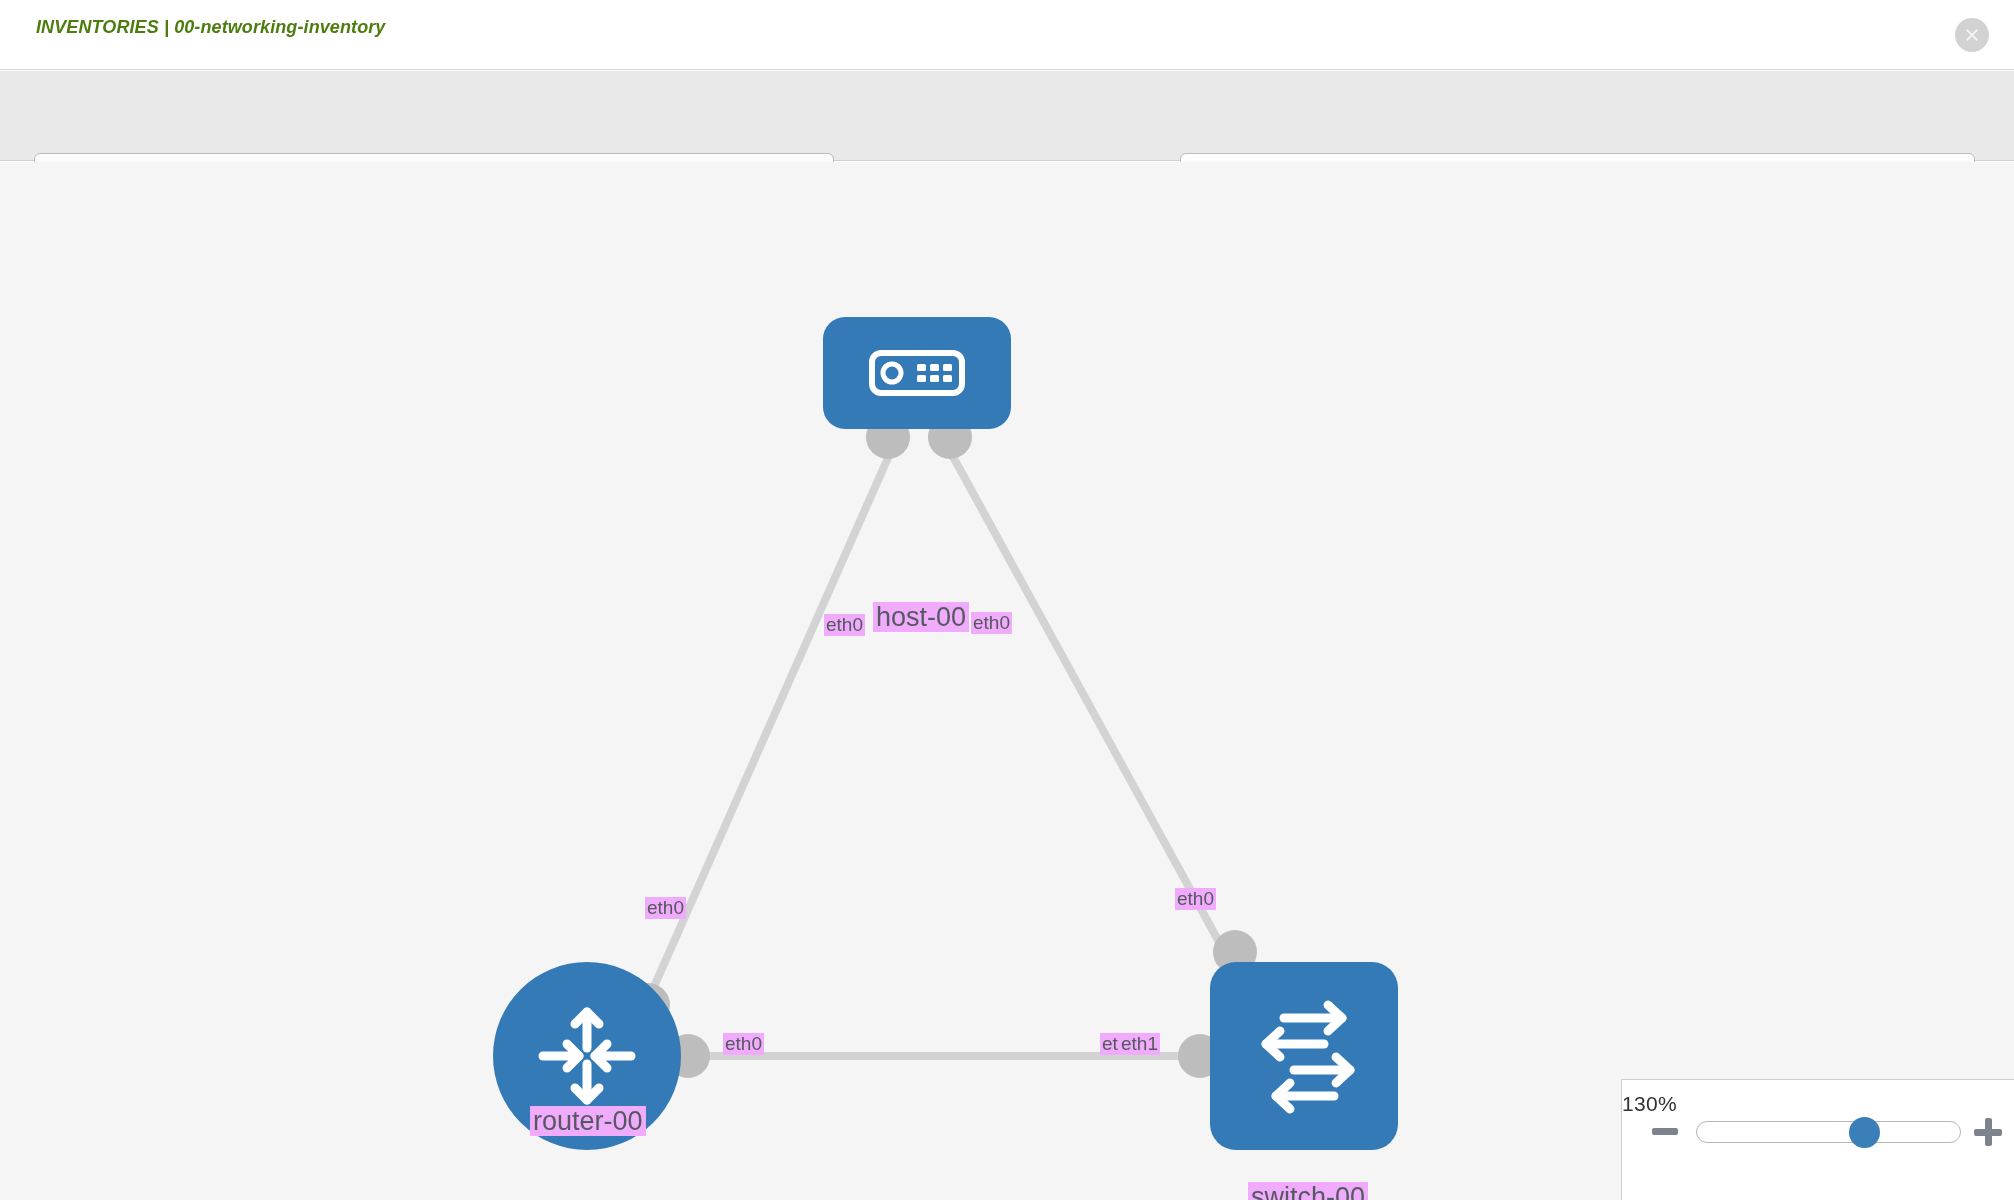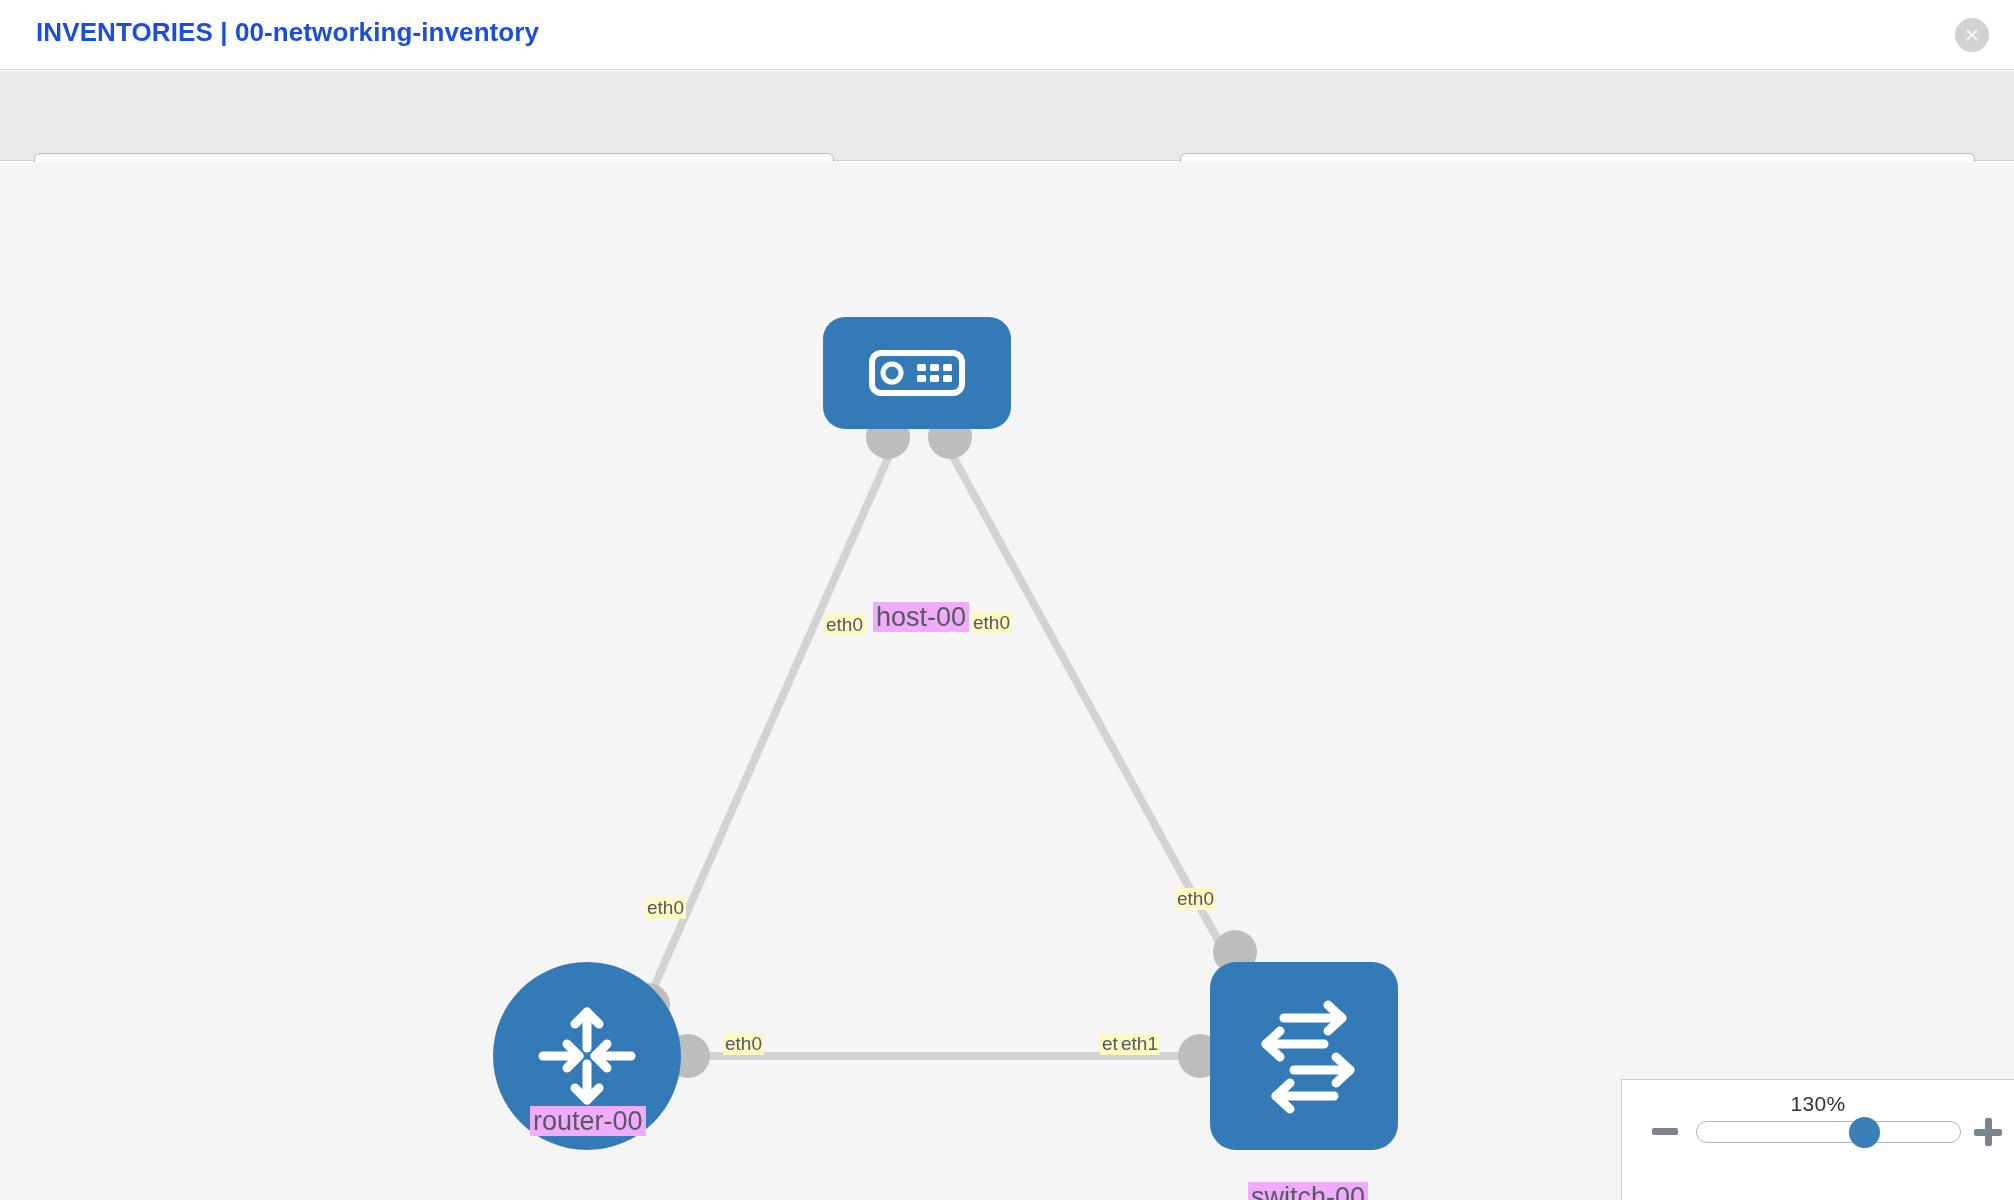--- a/index.html
+++ b/index.html
@@ -25,25 +25,26 @@
     left: 0; top: 0;
     width: 2014px;
     height: 70px;
     background: #ffffff;
     border-bottom: 1px solid #d7d7d7;
   }
   .header-title {
     position: absolute;
     left: 36px;
     top: 17px;
-    font-size: 26px;
+    font-size: 18px;
     font-weight: bold;
-    color: #1d4ed8;
+    color: #4d7c0f;
     letter-spacing: 0.1px;
     white-space: nowrap;
+    font-style: italic;
   }
   .close-btn {
     position: absolute;
     right: 25px;
     top: 18px;
     width: 34px;
     height: 34px;
     border-radius: 50%;
     background: #d2d2d2;
     cursor: pointer;
@@ -184,21 +185,21 @@
   }
   .label-host   { left: 873px;  top: 440px; }
   .label-router { left: 530px;  top: 944px; }
   .label-switch { left: 1248px; top: 1000px; margin-top: 20px; }
 
   
   .iface-label {
     position: absolute;
     font-size: 19px;
     color: #55595f;
-    background: #fef9c3;
+    background: #f0abfc;
     white-space: nowrap;
     padding: 0 2px;
     line-height: 1.15;
   }
   .if-host-left  { left: 824px;  top: 452px; }
   .if-host-right { left: 971px;  top: 450px; }
   .if-router-up  { left: 645px;  top: 735px; }
   .if-switch-up  { left: 1175px; top: 726px; }
   .if-router-r   { left: 723px;  top: 871px; }
   .if-switch-l0  { left: 1100px; top: 871px; }
@@ -213,21 +214,20 @@
     height: 121px;
     background: #ffffff;
     border: 1px solid #cccccc;
     border-right: none;
     border-bottom: none;
   }
   .zoom-value {
     position: absolute;
     width: 100%;
     top: 12px;
-    text-align: center;
     font-size: 21px;
     color: #333333;
     letter-spacing: 0.3px;
   }
   .zoom-minus {
     position: absolute;
     left: 30px;
     top: 48px;
     width: 26px;
     height: 7px;

